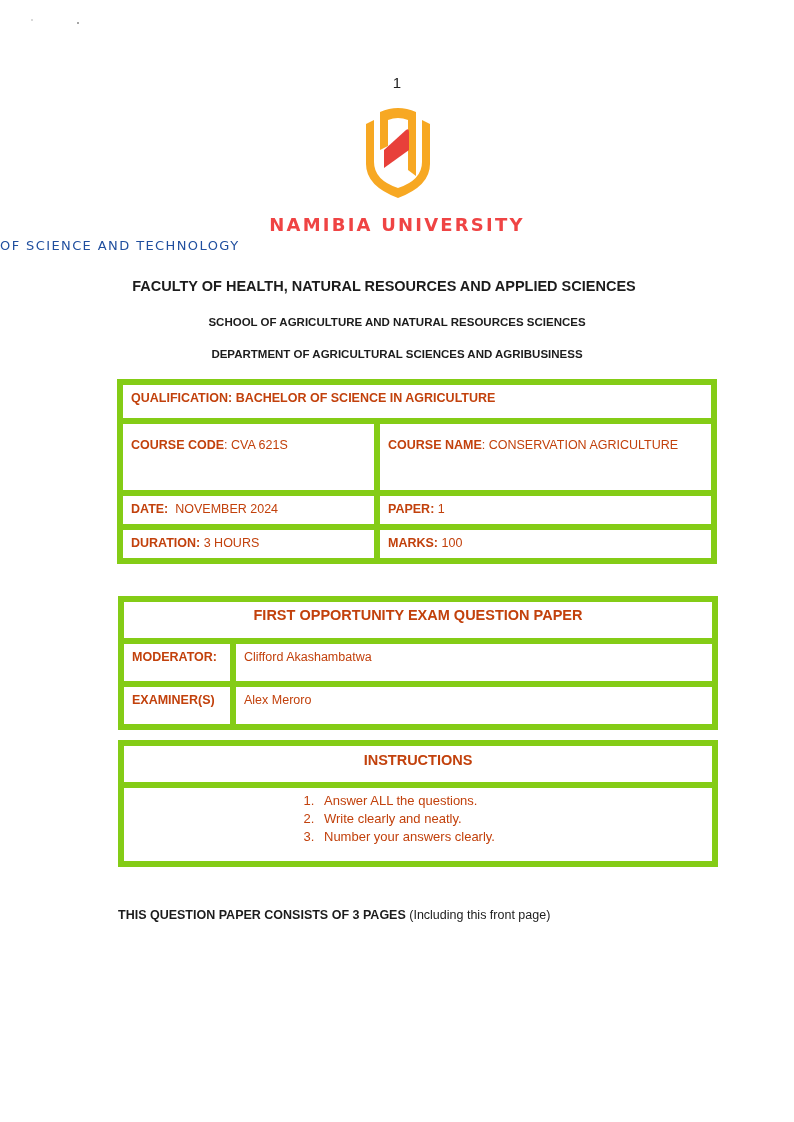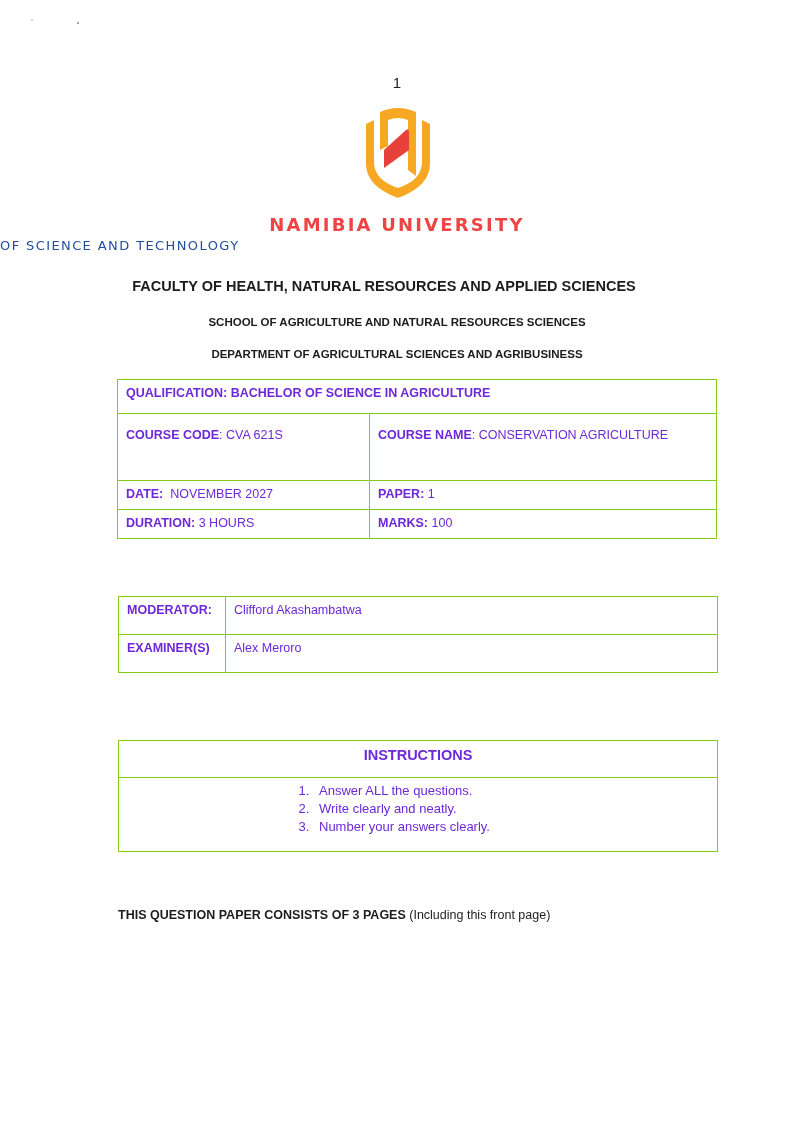--- a/index.html
+++ b/index.html
@@ -10,21 +10,21 @@
   .logo { left: 362px; top: 104px; width: 72px; height: 96px; }
   .brand1 { left: 0; width: 794px; top: 214px; text-align: center; font-size: 18px; font-weight: bold;
             letter-spacing: 2.2px; color: #ef4444; font-family: "DejaVu Sans", sans-serif; }
   .brand2 { left: 0; width: 794px; top: 238px; font-size: 13px;
             letter-spacing: 1.4px; color: #1f4e9e; font-family: "DejaVu Sans", sans-serif; }
   .faculty { left: 0; width: 768px; top: 278px; text-align: center; font-size: 14.5px; font-weight: bold; color: #1c1c1c; }
   .school { left: 0; width: 794px; top: 316px; text-align: center; font-size: 11.5px; font-weight: bold; color: #1c1c1c; }
   .dept { left: 0; width: 794px; top: 348px; text-align: center; font-size: 11.5px; font-weight: bold; color: #1c1c1c; }
 
   table { border-collapse: collapse; position: absolute; font-size: 12.5px; }
-  td { border: 1px solid #84cc16; vertical-align: top; padding: 6px 8px 0 8px; color: #6d28d9; }
+  td { border: 6px solid #84cc16; vertical-align: top; padding: 6px 8px 0 8px; color: #c2410c; }
   .b { font-weight: bold; }
 
   .t1 { left: 117px; top: 379px; width: 600px; }
   .t1 .col1 { width: 235px; }
   .t1 tr.r1 td { height: 27px; }
   .t1 tr.r2 td { height: 29px; }
   .t1 tr.r3 td { height: 52px; }
   .t1 tr.r4 td { height: 22px; }
   .t1 tr.r5 td { height: 22px; }
 
@@ -78,21 +78,21 @@
     <td class="col1" style="padding-top:14px;">
       <span class="b">COURSE CODE</span><span>: CVA 621S</span>
     </td>
     <td style="padding-top:14px;">
       <span class="b">COURSE NAME</span><span>: CONSERVATION AGRICULTURE</span>
     </td>
   </tr>
   <tr class="r4">
     <td class="col1">
       <span class="b">DATE:</span>&nbsp;
-      <span>NOVEMBER 2027</span>
+      <span>NOVEMBER 2024</span>
     </td>
     <td>
       <span class="b">PAPER:</span>
       <span>1</span>
     </td>
   </tr>
   <tr class="r5">
     <td class="col1">
       <span class="b">DURATION:</span>
       <span>3 HOURS</span>
@@ -100,20 +100,23 @@
     <td>
       <span class="b">MARKS:</span>
       <span>100</span>
     </td>
   </tr>
 </tbody>
   </table>
 
 <table class="t2">
   <tbody>
+      <tr class="h">
+    <td colspan="2">FIRST OPPORTUNITY EXAM QUESTION PAPER</td>
+  </tr>
   <tr class="r">
     <td class="col1 b">MODERATOR:</td>
     <td>Clifford Akashambatwa</td>
   </tr>
   <tr class="r">
     <td class="col1 b">EXAMINER(S)</td>
     <td>Alex Meroro</td>
   </tr>
 </tbody>
   </table>

